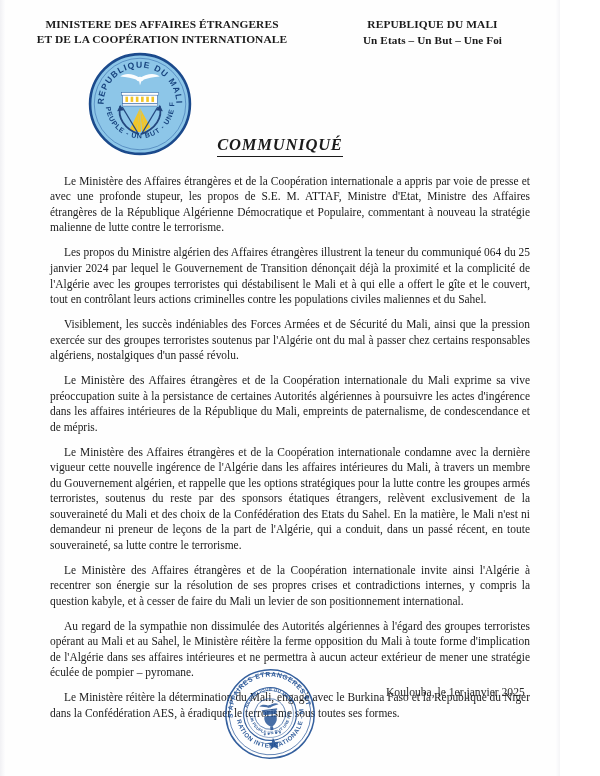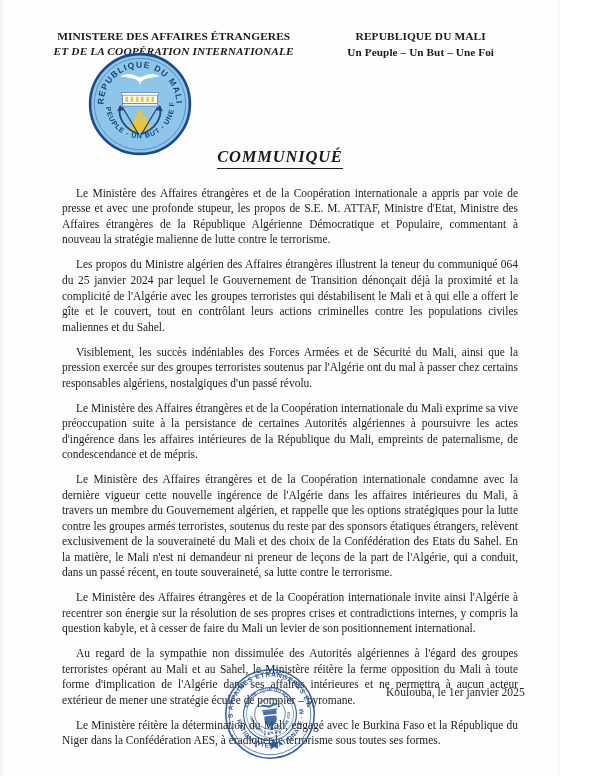--- a/index.html
+++ b/index.html
@@ -16,21 +16,21 @@
     color: #1b1b1b;
     position: relative;
     -webkit-font-smoothing: antialiased;
   }
   .page {
     position: relative;
     width: 560px;
     height: 776px;
     background: #fefefe;
     box-sizing: border-box;
-    padding: 16px;
+    padding: 4px;
     overflow: hidden;
   }
   
   .page::before {
     content: "";
     position: absolute;
     left: 0; top: 0;
     width: 5px; height: 100%;
     background: linear-gradient(to right, #f1f1f4, #fdfdfe);
     pointer-events: none;
@@ -56,21 +56,21 @@
     line-height: 1.28;
     letter-spacing: 0.1px;
   }
   .lh-left {
     font-size: 11.4px;
     text-align: center;
     width: 280px;
     text-transform: uppercase;
   }
   .lh-left .l1 { display: block; }
-  .lh-left .l2 { display: block; font-style: italic; }
+  .lh-left .l2 { display: block; }
   .lh-right {
     width: 215px;
     text-align: center;
     font-size: 11.4px;
   }
   .lh-right .r1 { display: block; text-transform: uppercase; }
   .lh-right .r2 { display: block; font-size: 11.2px; margin-top: 1px; }
 
   
   .emblem-wrap {
@@ -150,21 +150,21 @@
 
 <div class="page">
 
   <div class="letterhead">
     <div class="lh-left">
       <span class="l1">MINISTERE DES AFFAIRES ÉTRANGERES</span>
       <span class="l2">ET DE LA COOPÉRATION INTERNATIONALE</span>
     </div>
     <div class="lh-right">
       <span class="r1">REPUBLIQUE DU MALI</span>
-      <span class="r2">Un Peuple – Un But – Une Foi</span>
+      <span class="r2">Un Etats – Un But – Une Foi</span>
     </div>
   </div>
 
   <div class="emblem-wrap">
     <svg class="emblem" viewBox="0 0 200 200" xmlns="http://www.w3.org/2000/svg" aria-hidden="true">
       <defs>
         <path id="arcTop" d="M 30,100 A 70,70 0 0 1 170,100"></path>
         <path id="arcBottom" d="M 34,100 A 66,66 0 0 0 166,100"></path>
       </defs>
       <circle cx="100" cy="100" r="96" fill="#8dc6e8" stroke="#1b4a8c" stroke-width="5"></circle>

